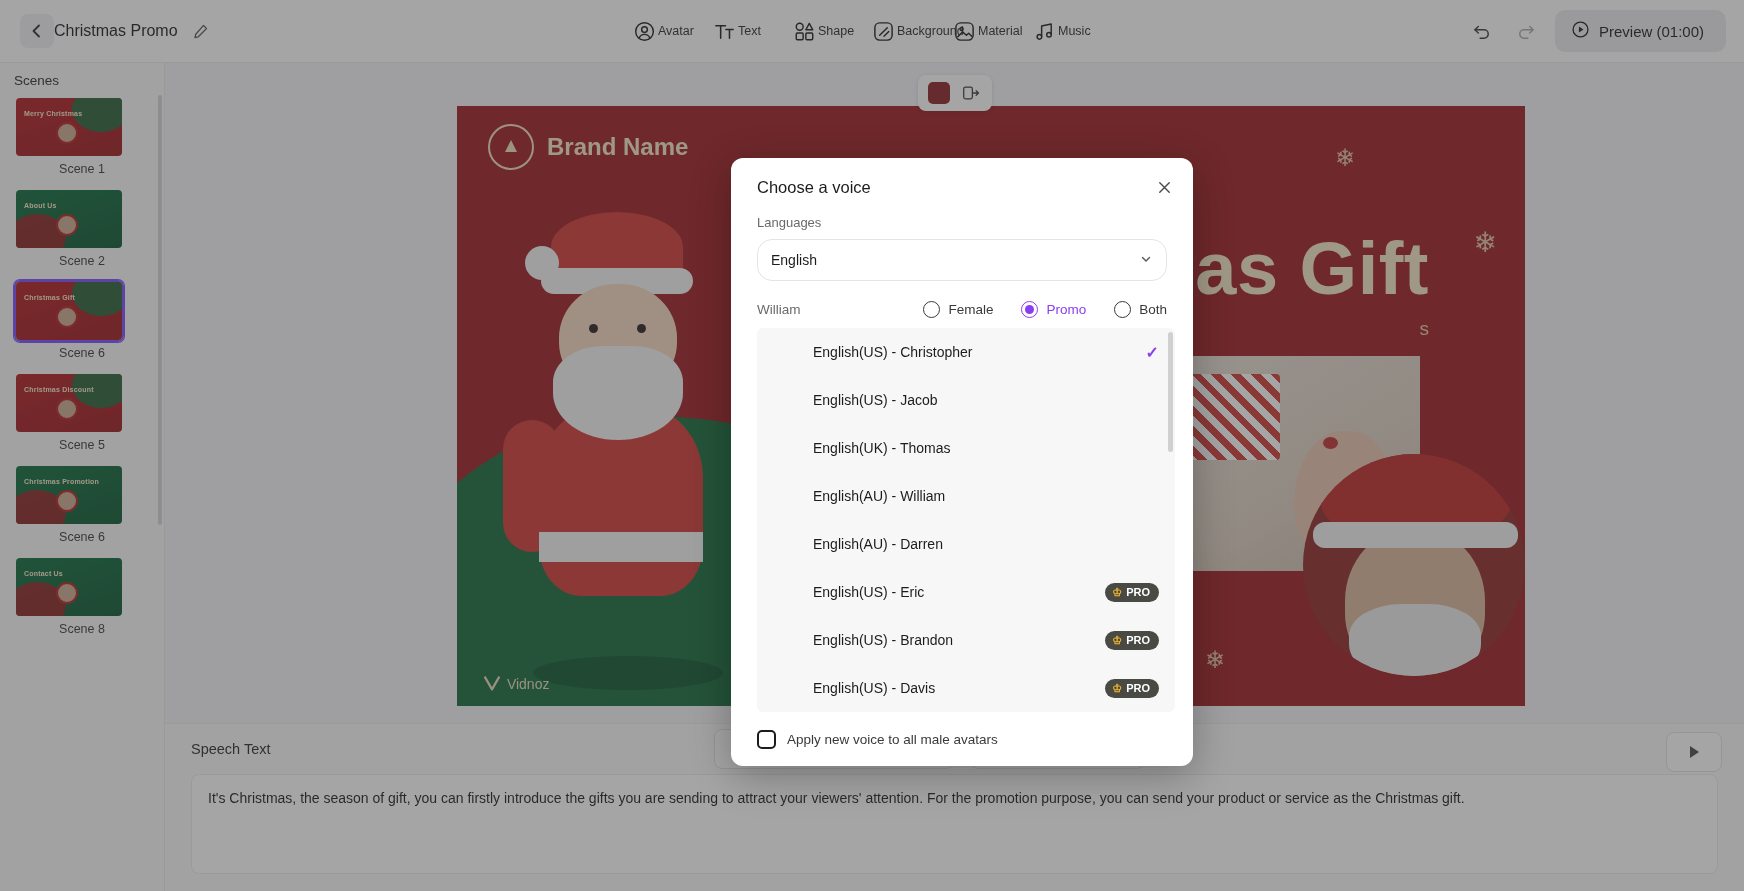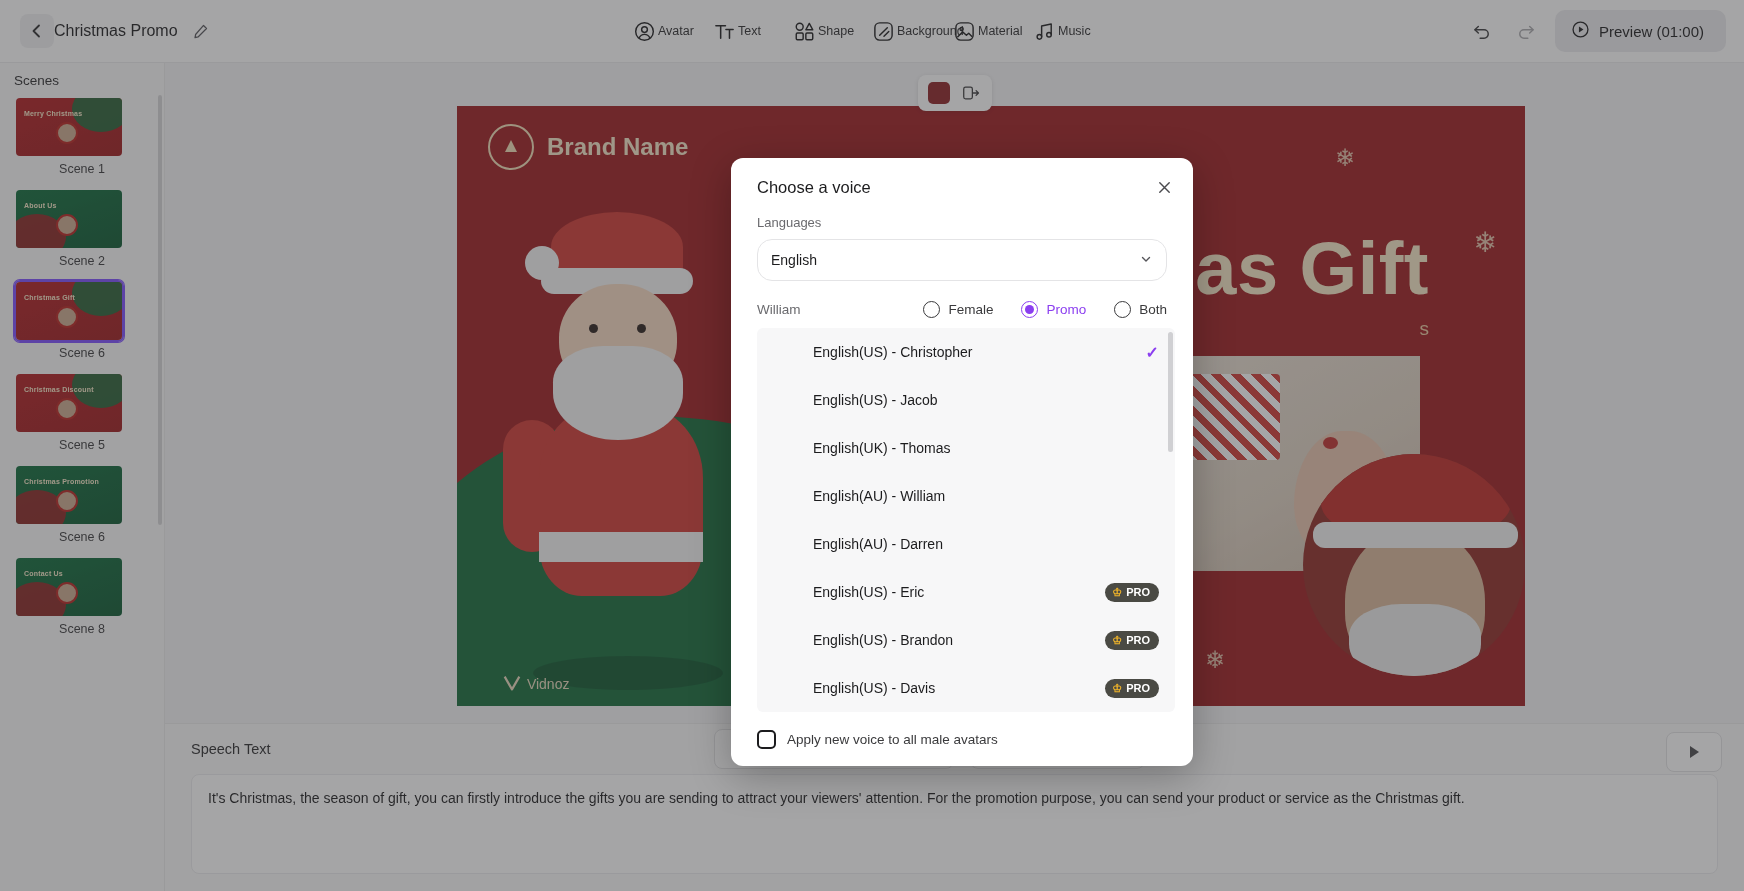--- a/index.html
+++ b/index.html
@@ -135,21 +135,21 @@
   .s-hat { position:absolute; left:54px; top:6px; width:132px; height:70px; background:#cf3a33; border-radius:54% 54% 24% 24%; }
   .s-hatball { position:absolute; left:28px; top:40px; width:34px; height:34px; background:#f4f4f4; border-radius:50%; }
   .s-hatbrim { position:absolute; left:44px; top:62px; width:152px; height:26px; background:#f4f4f4; border-radius:13px; }
   .s-face { position:absolute; left:62px; top:78px; width:118px; height:112px; background:#f6d9c2; border-radius:48%; }
   .s-beard { position:absolute; left:56px; top:140px; width:130px; height:94px; background:#f4f4f4; border-radius:40% 40% 52% 52%; }
   .s-eye { position:absolute; width:9px; height:9px; background:#2a1f1c; border-radius:50%; }
   .s-body { position:absolute; left:42px; top:200px; width:164px; height:190px; background:#cf3a33; border-radius:38% 38% 26% 26%; }
   .s-belt { position:absolute; left:42px; top:326px; width:164px; height:30px; background:#f4f4f4; }
   .s-arm { position:absolute; left:6px; top:214px; width:58px; height:132px; background:#cf3a33; border-radius:30px; }
   .s-shadow { position:absolute; left:36px; bottom:-14px; width:190px; height:34px; background:rgba(0,0,0,.18); border-radius:50%; }
-  .vidnoz { position:absolute; left:44px; bottom:12px; color:#e9d9bd; font-size:14px; }
+  .vidnoz { position:absolute; left:24px; bottom:12px; color:#e9d9bd; font-size:14px; }
 
   
   .bottom {
     position: absolute; top: 723px; left: 165px; width: 1579px; height: 168px;
     background: #fafafa; border-top: 1px solid #ececec; z-index: 3;
   }
   .bt-row { display: flex; align-items: center; height: 50px; padding: 0 26px; }
   .speech-label { font-size: 14.5px; color: #2c2c2e; }
   .voice-chip {
     margin-left: 443px; height: 40px; width: 240px; border: 1px solid #e2e2e4;

